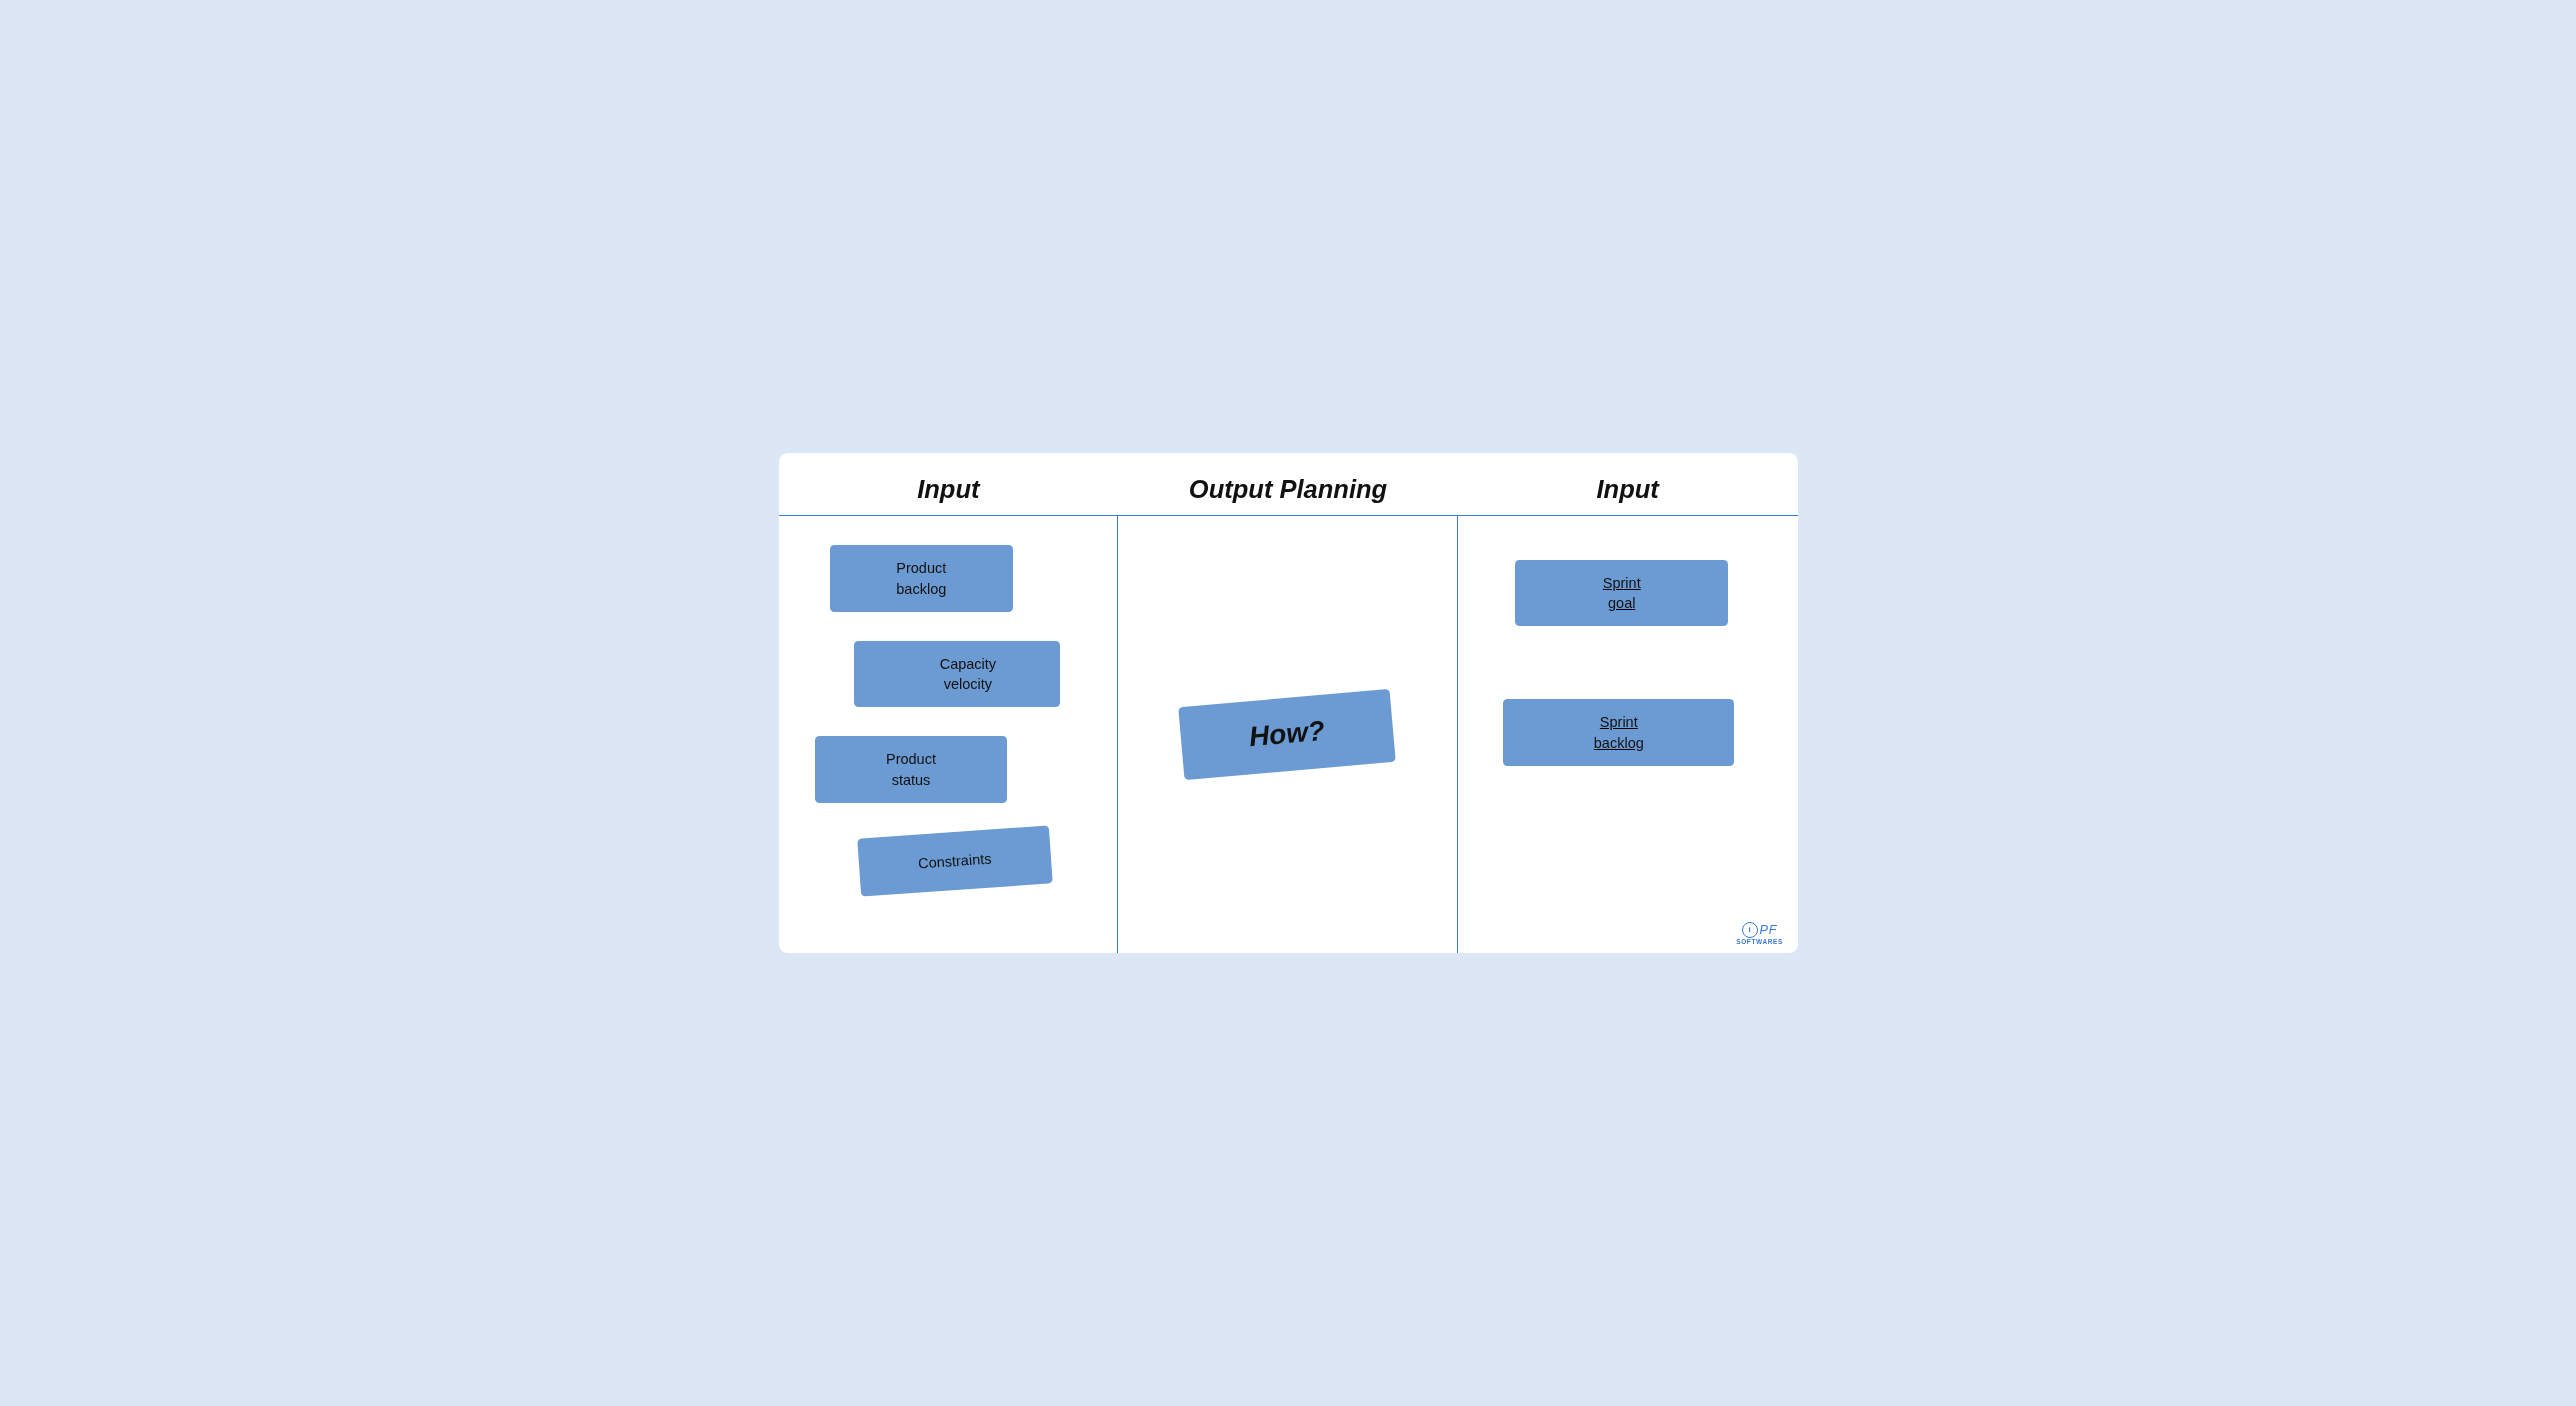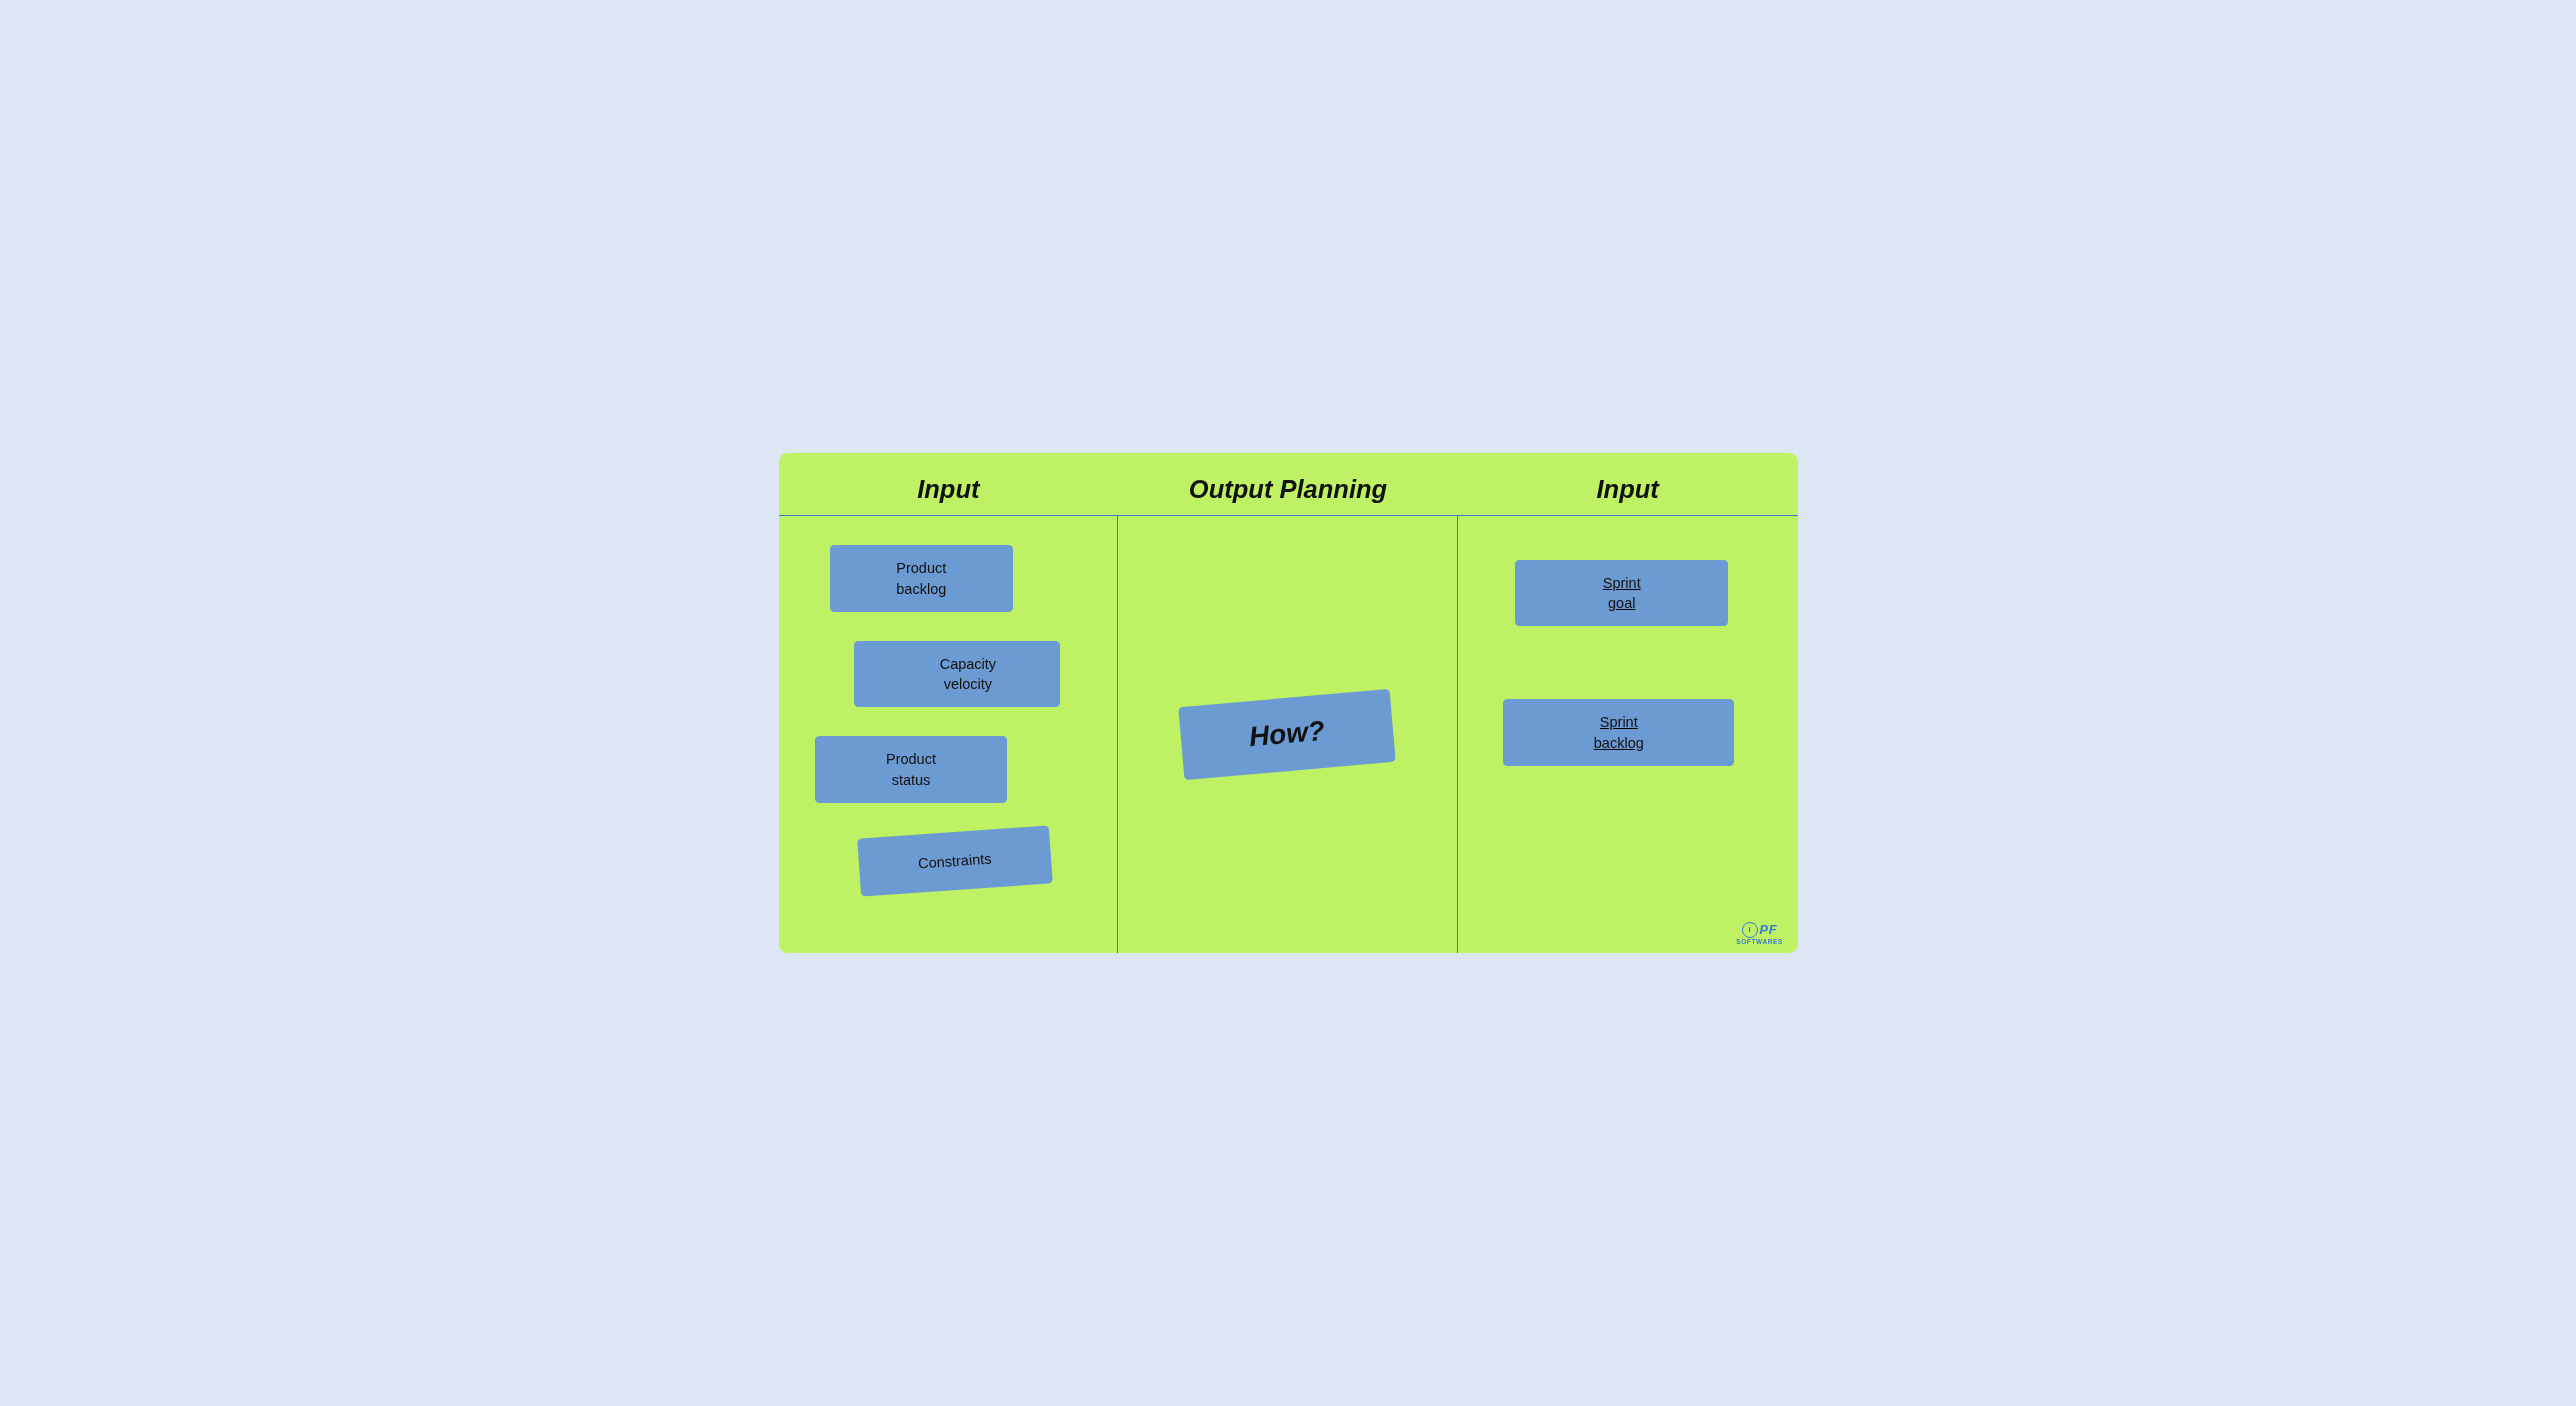--- a/index.html
+++ b/index.html
@@ -8,21 +8,21 @@
       background: #dde6f5;
       font-family: Arial, sans-serif;
       width: 100vw;
       height: 100vh;
       display: flex;
       align-items: center;
       justify-content: center;
     }
 
     .diagram {
-      background: #bef264;
+      background: #ffffff;
       width: 95%;
       max-width: 1019px;
       border-radius: 8.7px;
       overflow: hidden;
       position: relative;
     }
 
     .header-row {
       display: grid;
       grid-template-columns: 1fr 1fr 1fr;
@@ -175,21 +175,21 @@
       display: flex;
       align-items: center;
       justify-content: center;
       font-size: 0.7rem;
       font-weight: bold;
       color: #3a7bd5;
     }
 
     .logo-text-main {
       font-size: 1.1rem;
-      font-weight: 700;
+      font-weight: 400;
       color: #3a7bd5;
       font-style: italic;
     }
   </style>
 </head>
 <body>
 
 <div class="diagram">
   <div class="header-row">
     <div class="header-cell">Input</div>

